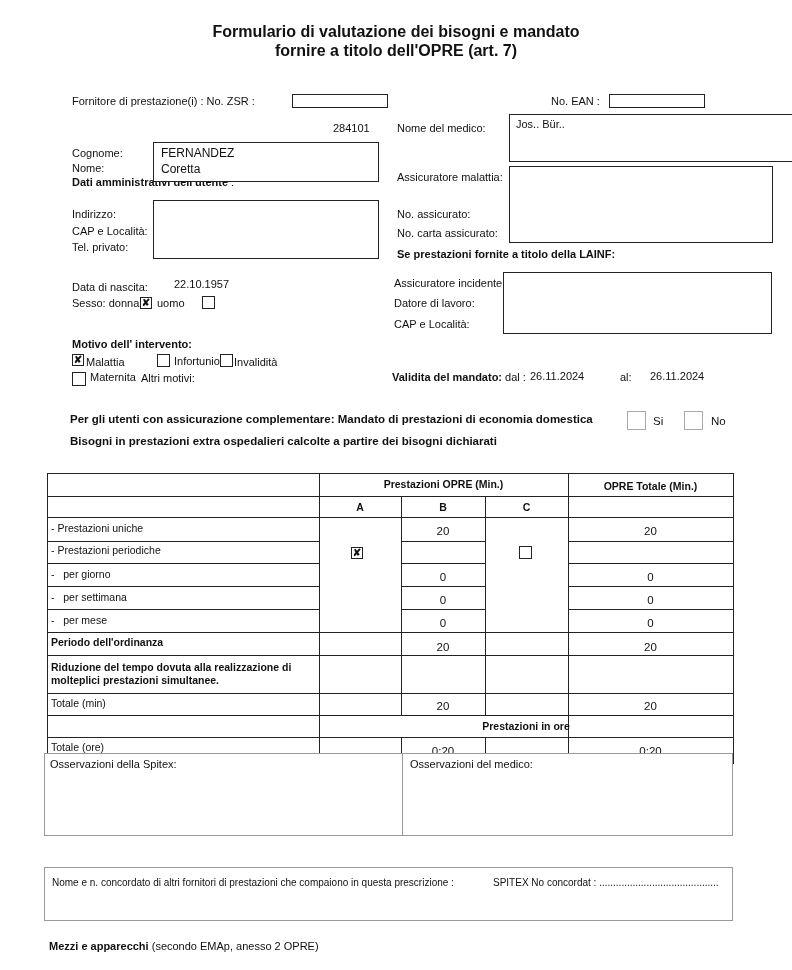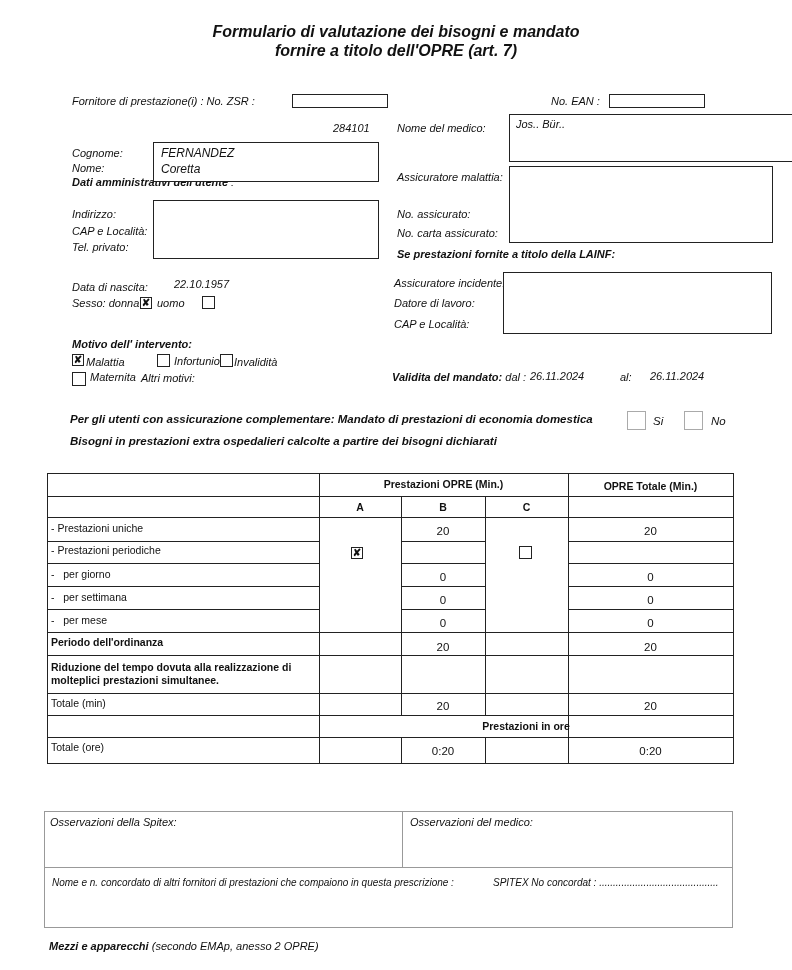--- a/index.html
+++ b/index.html
@@ -1,18 +1,18 @@
 <!DOCTYPE html>
 <html><head>
 <meta charset="utf-8">
 <style>
   html, body { margin:0; padding:0; background:#fff; }
   body { width:792px; height:970px; position:relative; overflow:hidden;
          font-family:"Liberation Sans", sans-serif; color:#111; font-size:11px; }
-  .abs { position:absolute;font-style:italic; }
+  .abs { position:absolute; }
   .title { left:0; width:792px; top:22px; text-align:center; font-size:16px; font-weight:bold; line-height:19px; }
   .lbl { font-size:11px; white-space:nowrap; }
   .b { font-weight:bold; }
   .box { position:absolute; border:1px solid #222; background:#fff; box-sizing:border-box; }
   .gbox { position:absolute; border:1px solid #999; background:#fff; box-sizing:border-box; }
   .cb { position:absolute; width:12px; height:12px; border:1px solid #222; box-sizing:border-box;
         font-size:10px; line-height:10px; text-align:center; font-weight:bold; background:#fff; }
   .cbg { position:absolute; width:19px; height:19px; border:1px solid #aaa; box-sizing:border-box; background:#fff; }
   .val { font-size:12px; }
   
@@ -162,26 +162,26 @@
   <div class="cell ctr" style="left:353px;width:84px;top:226px;font-size:11.5px;">20</div>
   <div class="cell ctr" style="left:520px;width:165px;top:226px;font-size:11.5px;">20</div>
 
   <div class="cell b ctr" style="left:353px;width:250px;top:246px;">Prestazioni in ore</div>
 
   <div class="cell" style="left:3px;top:267px;">Totale (ore)</div>
   <div class="cell ctr" style="left:353px;width:84px;top:271px;font-size:11.5px;">0:20</div>
   <div class="cell ctr" style="left:520px;width:165px;top:271px;font-size:11.5px;">0:20</div>
 </div>
 
-<div class="gbox" style="left:44px;top:811px;width:689px;height:83px;border-width:1.5px;">
+<div class="gbox" style="left:44px;top:753px;width:689px;height:83px;border-width:1.5px;">
   <div class="abs" style="left:357px;top:0;bottom:0;width:1px;background:#999;"></div>
   <div class="abs lbl" style="left:5px;top:4px;">Osservazioni della Spitex:</div>
   <div class="abs lbl" style="left:365px;top:4px;">Osservazioni del medico:</div>
   <div class="abs" style="left:2px;top:18px;width:352px;height:60px;"></div>
   <div class="abs" style="left:360px;top:18px;width:325px;height:60px;"></div>
 </div>
 
-<div class="gbox" style="left:44px;top:867px;width:689px;height:61px;border-width:1.5px;">
+<div class="gbox" style="left:44px;top:867px;width:689px;height:54px;border-width:1.5px;">
   <div class="abs lbl" style="left:7px;top:9px;font-size:10px;">Nome e n. concordato di altri fornitori di prestazioni che compaiono in questa prescrizione :</div>
   <div class="abs lbl" style="left:448px;top:9px;font-size:10px;">SPITEX No concordat : ...........................................</div>
 </div>
 
 <div class="abs lbl" style="left:49px;top:940px;"><span class="b">Mezzi e apparecchi</span><span> (secondo EMAp, anesso 2 OPRE)</span></div>
 
 </body></html>

